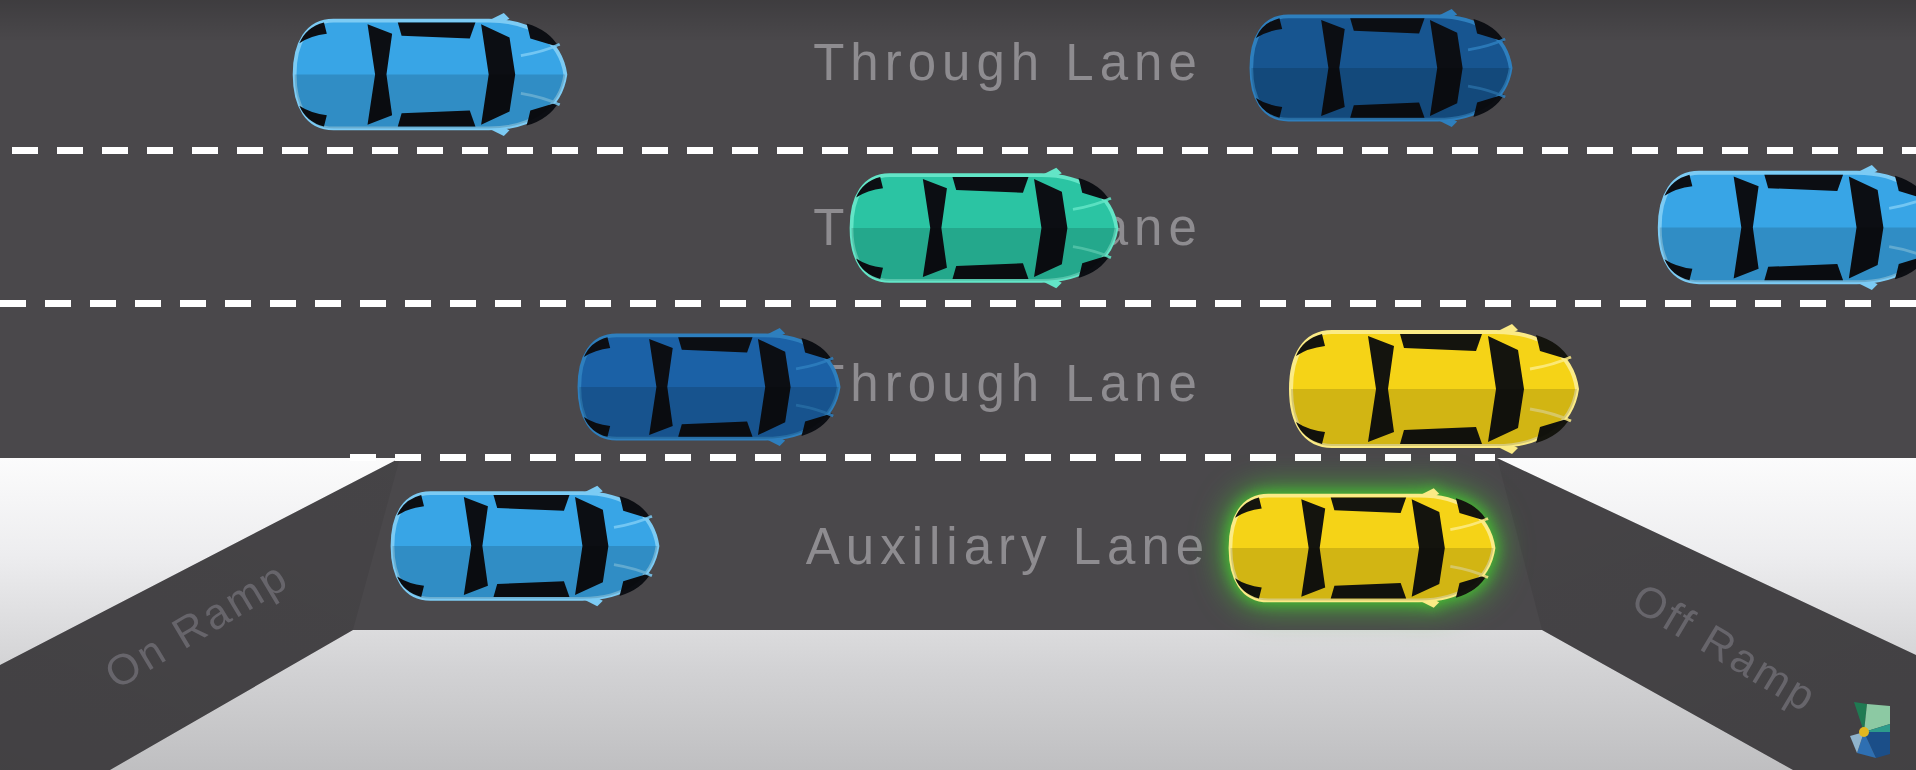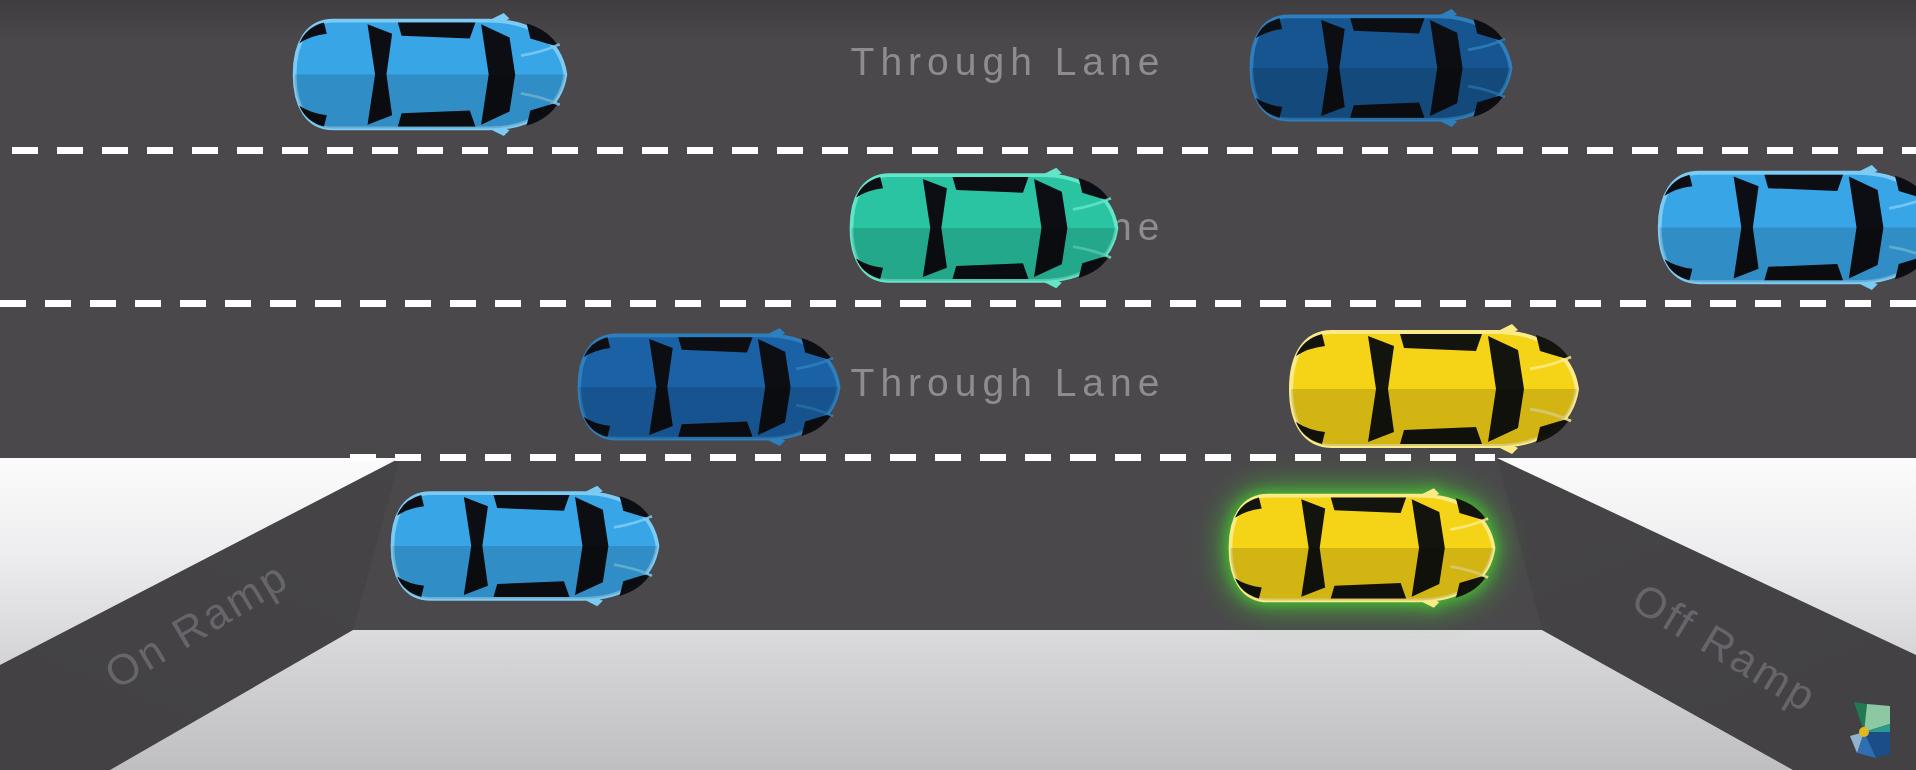--- a/index.html
+++ b/index.html
@@ -41,21 +41,21 @@
   .dash{
     position:absolute;height:7px;
     background:repeating-linear-gradient(to right,
       var(--lane-marking,#fff) 0 26px, rgba(0,0,0,0) 26px 45px);
   }
   .dash.d1{left:12px;top:147px;width:1904px;}
   .dash.d2{left:0px;top:300px;width:1916px;}
   .dash.d3{left:350px;top:454px;width:1145px;}
   .lane-label{
     position:absolute;transform:translate(-50%,-50%);
-    font-size:39px;letter-spacing:6px;white-space:nowrap;
+    font-size:51px;letter-spacing:6px;white-space:nowrap;
     color:var(--lane-label-text,#8e8c90);
   }
   .ramp-label{
     position:absolute;white-space:nowrap;
     font-size:43px;letter-spacing:3px;
     color:var(--ramp-label-text,#67656b);
   }
   .ramp-label.on{left:197px;top:625px;transform:translate(-50%,-50%) rotate(-31deg);}
   .ramp-label.off{left:1725px;top:648px;transform:translate(-50%,-50%) rotate(31deg);}
   .car{position:absolute;overflow:visible;}
@@ -101,20 +101,21 @@
   <div class="ramp-shade on"></div>
   <div class="ramp-shade off"></div>
 
   <div class="dash d1"></div>
   <div class="dash d2"></div>
   <div class="dash d3"></div>
 
   <div class="lane-label" style="left:1008px;top:62px;">Through Lane</div>
   <div class="lane-label" style="left:1008px;top:227px;">Through Lane</div>
   <div class="lane-label" style="left:1008px;top:383px;">Through Lane</div>
+  <div class="lane-label" style="left:1008px;top:546px;">Auxiliary Lane</div>
 
   <div class="ramp-label on">On Ramp</div>
   <div class="ramp-label off">Off Ramp</div>
 
   <svg class="car" viewBox="0 0 300 130" style="left: 288px; top: 10px; width: 284px; height: 129px; --body: #38A5E6; --trim: #7CCBF4; --glass: #0C0E13;">
       <use href="#car-shape"></use>
     </svg>
   <svg class="car" viewBox="0 0 300 130" style="left: 1245px; top: 6px; width: 272px; height: 124px; --body: #175590; --trim: #2E7FBE; --glass: #0C0E13;">
       <use href="#car-shape"></use>
     </svg>

